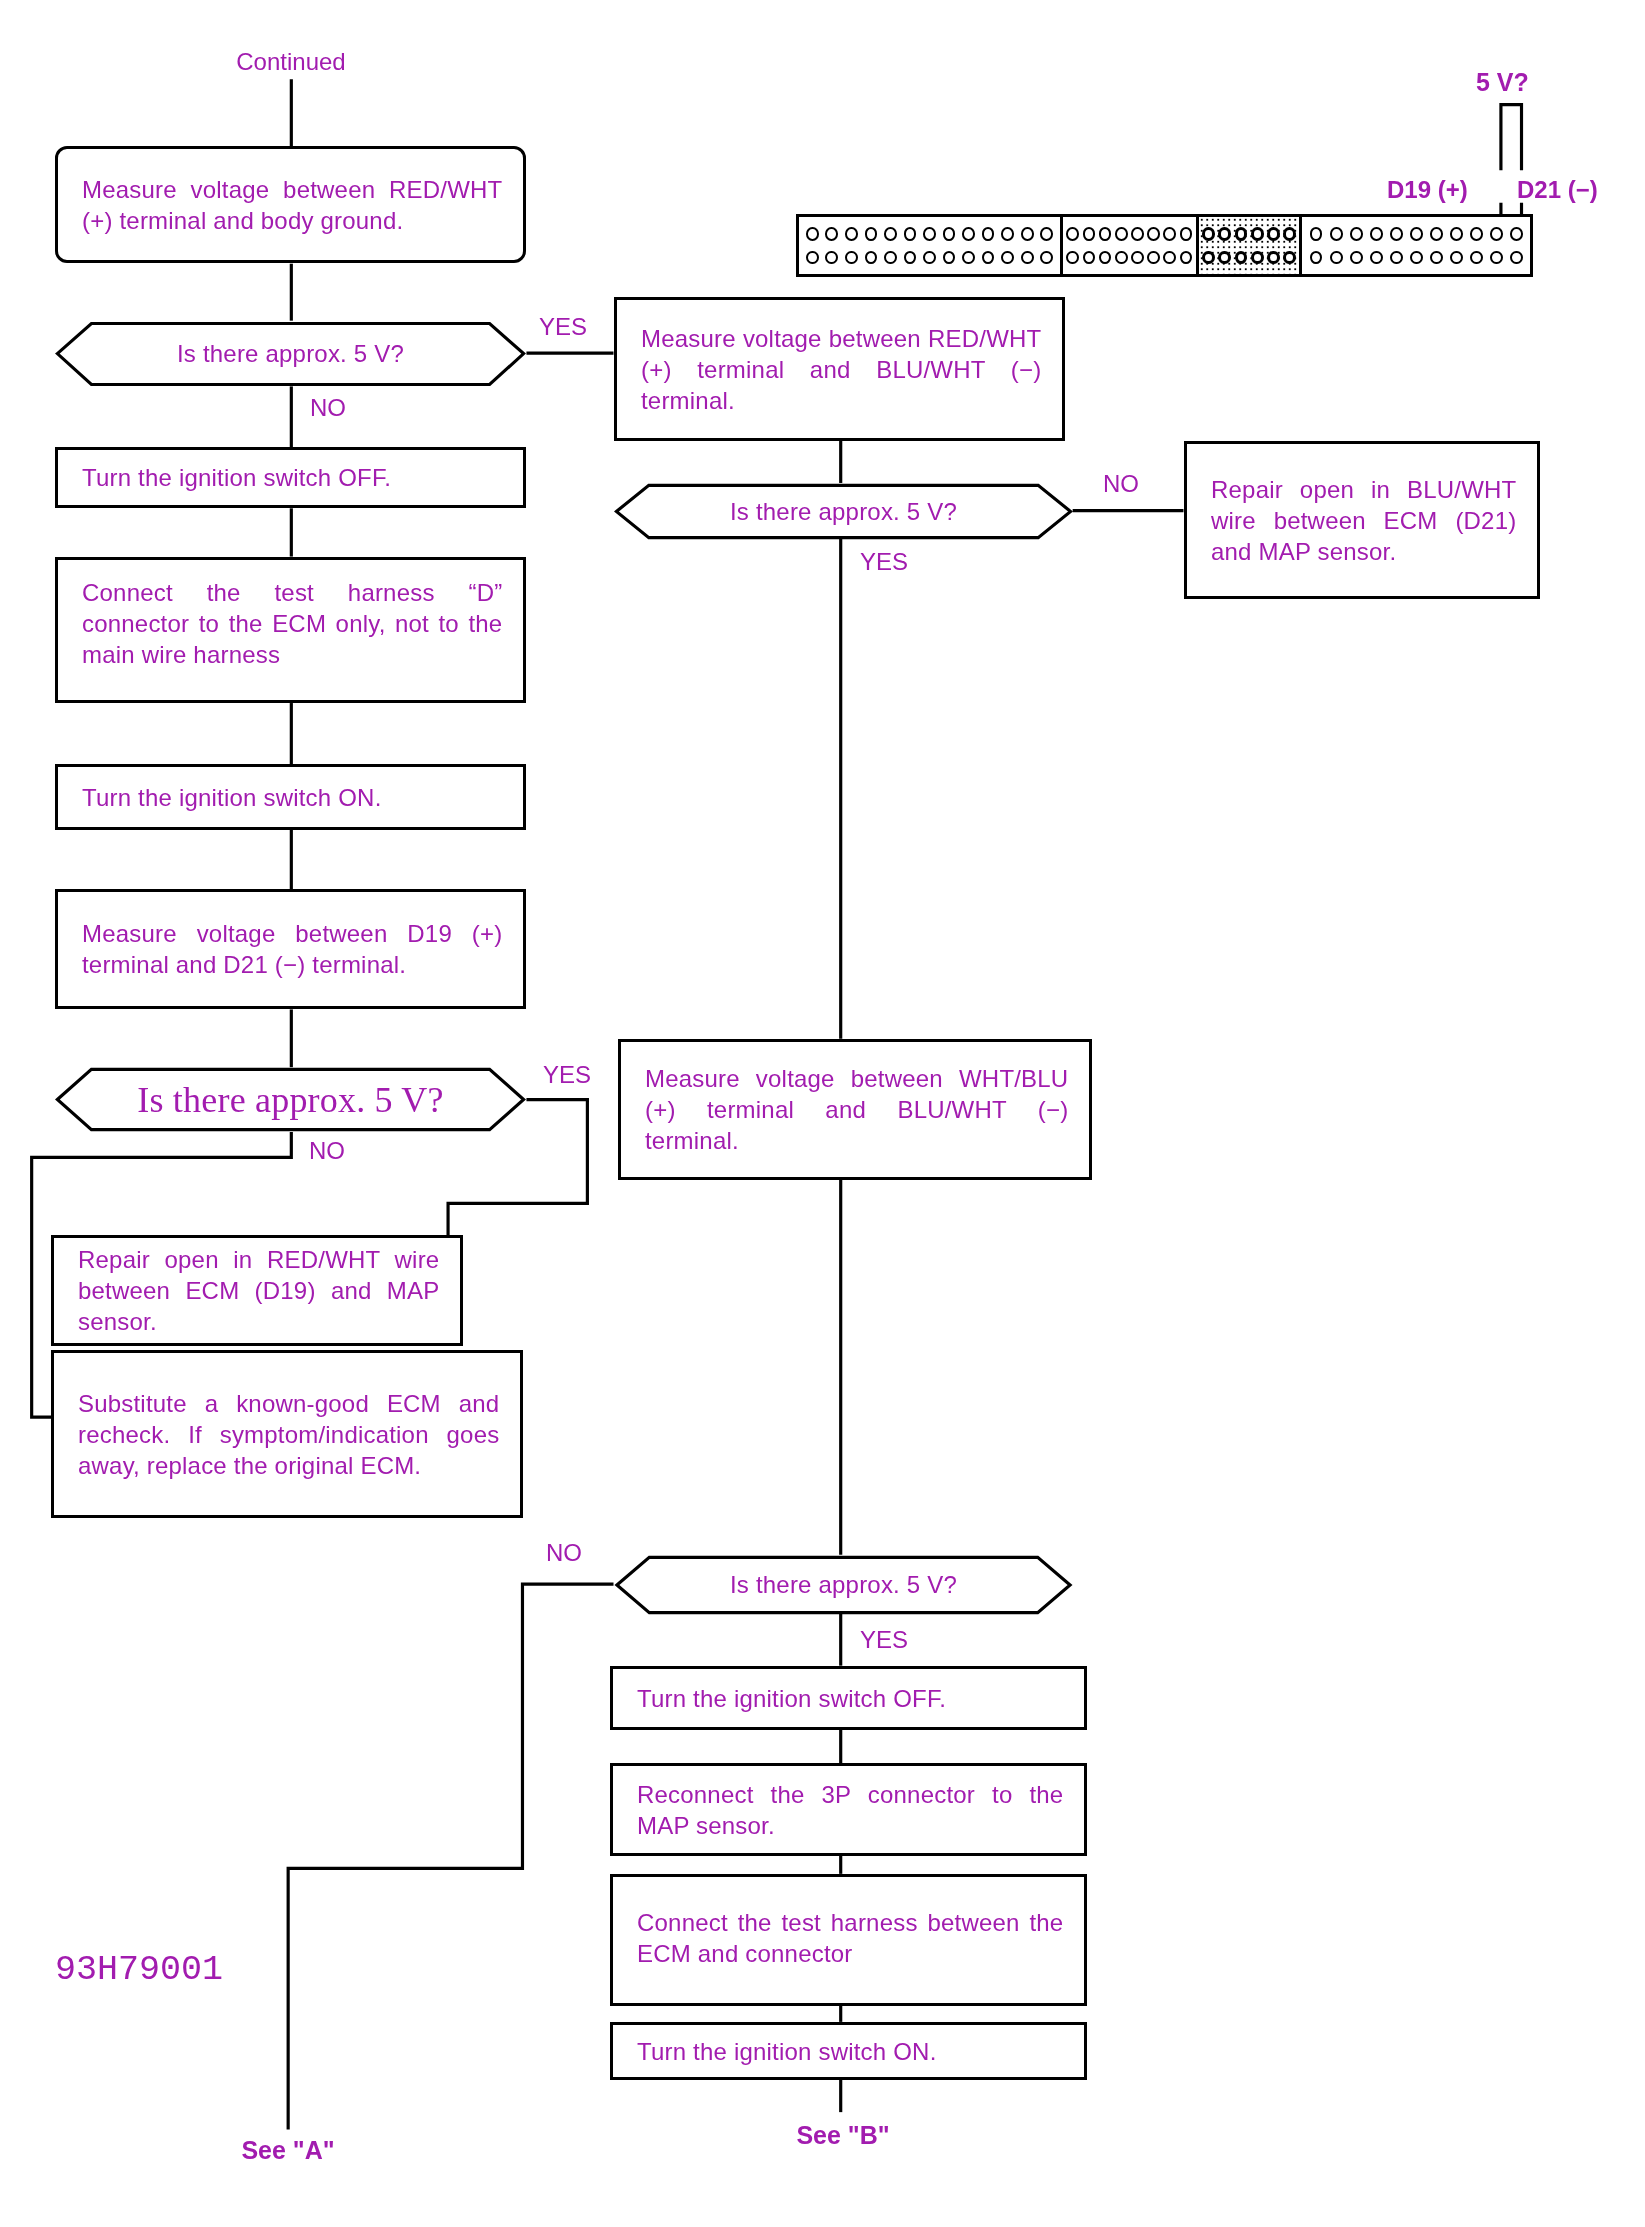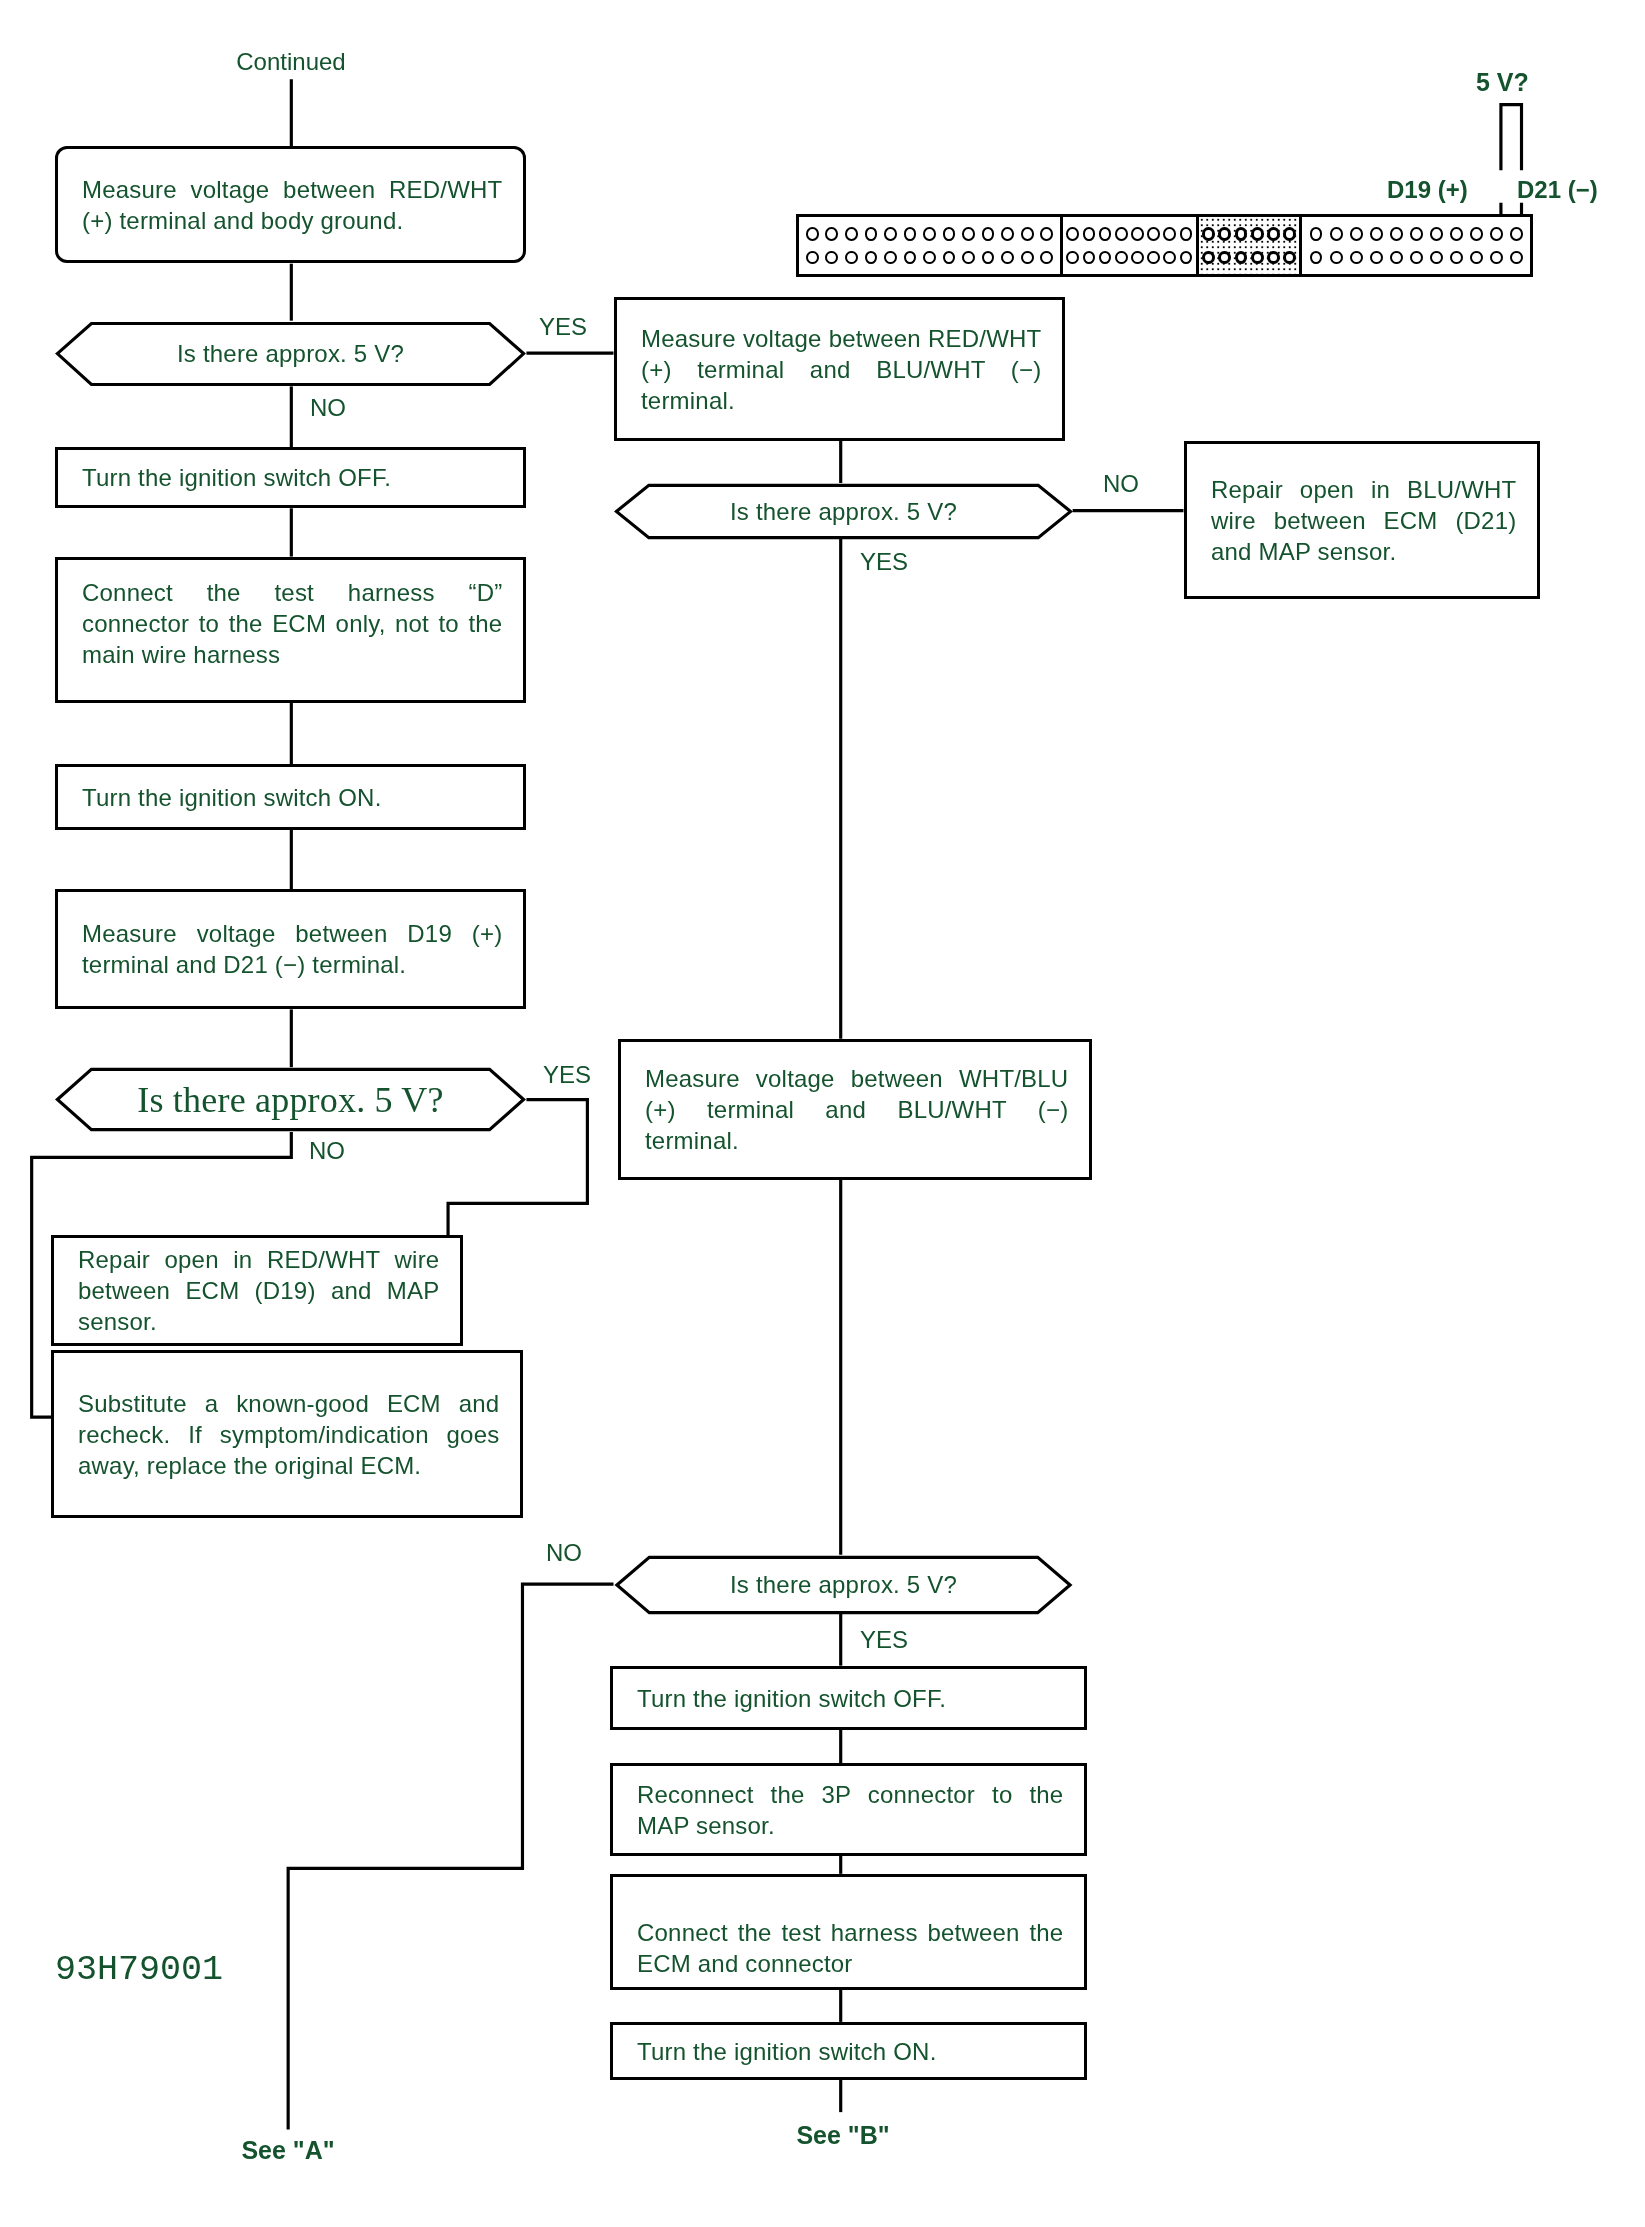--- a/index.html
+++ b/index.html
@@ -1,18 +1,18 @@
 <!DOCTYPE html>
 <html style="font-size:12.7px"><head>
 <meta charset="utf-8">
 <style>
   html,body { margin:0; padding:0; background:#ffffff; }
   #canvas {
     position:relative; width:1645px; height:2227px;
-    background:#ffffff; color:#14532d;
+    background:#ffffff; color:#a21caf;
     font-family:"Liberation Sans", sans-serif;
     overflow:hidden;
   }
   svg.wires { position:absolute; left:0; top:0; z-index:1; }
   .node {
     position:absolute; z-index:2;
     border:3.2px solid #000; background:#fff;
     display:flex; align-items:center;
     box-sizing:border-box;
     font-size:24px; line-height:31px;
@@ -272,21 +272,21 @@
   <div class="lbl" style="left:860px; top:1626px;">YES</div>
 
   <div class="node" style="left:610px; top:1666px; width:477px; height:64px;">
     <div class="txt">Turn the ignition switch OFF.</div>
   </div>
 
   <div class="node" style="left:610px; top:1763px; width:477px; height:93px;">
     <div class="txt">Reconnect the 3P connector to the MAP sensor.</div>
   </div>
 
-  <div class="node" style="left:610px; top:1874px; width:477px; height:116px; align-items:flex-end; padding-top:3px;">
+  <div class="node" style="left:610px; top:1874px; width:477px; height:132px; align-items:center; padding-top:3px;">
     <div class="txt">Connect the test harness between the ECM and connector</div>
   </div>
 
   <div class="node" style="left:610px; top:2022px; width:477px; height:58px;">
     <div class="txt">Turn the ignition switch ON.</div>
   </div>
 
   <div class="lbl bold center" style="left:288px; top:2136px; font-size:25px;">See "A"</div>
   <div class="lbl bold center" style="left:843px; top:2121px; font-size:25px;">See "B"</div>
   <div class="lbl serif" style="left:55px; top:1950px;">93H79001</div>

